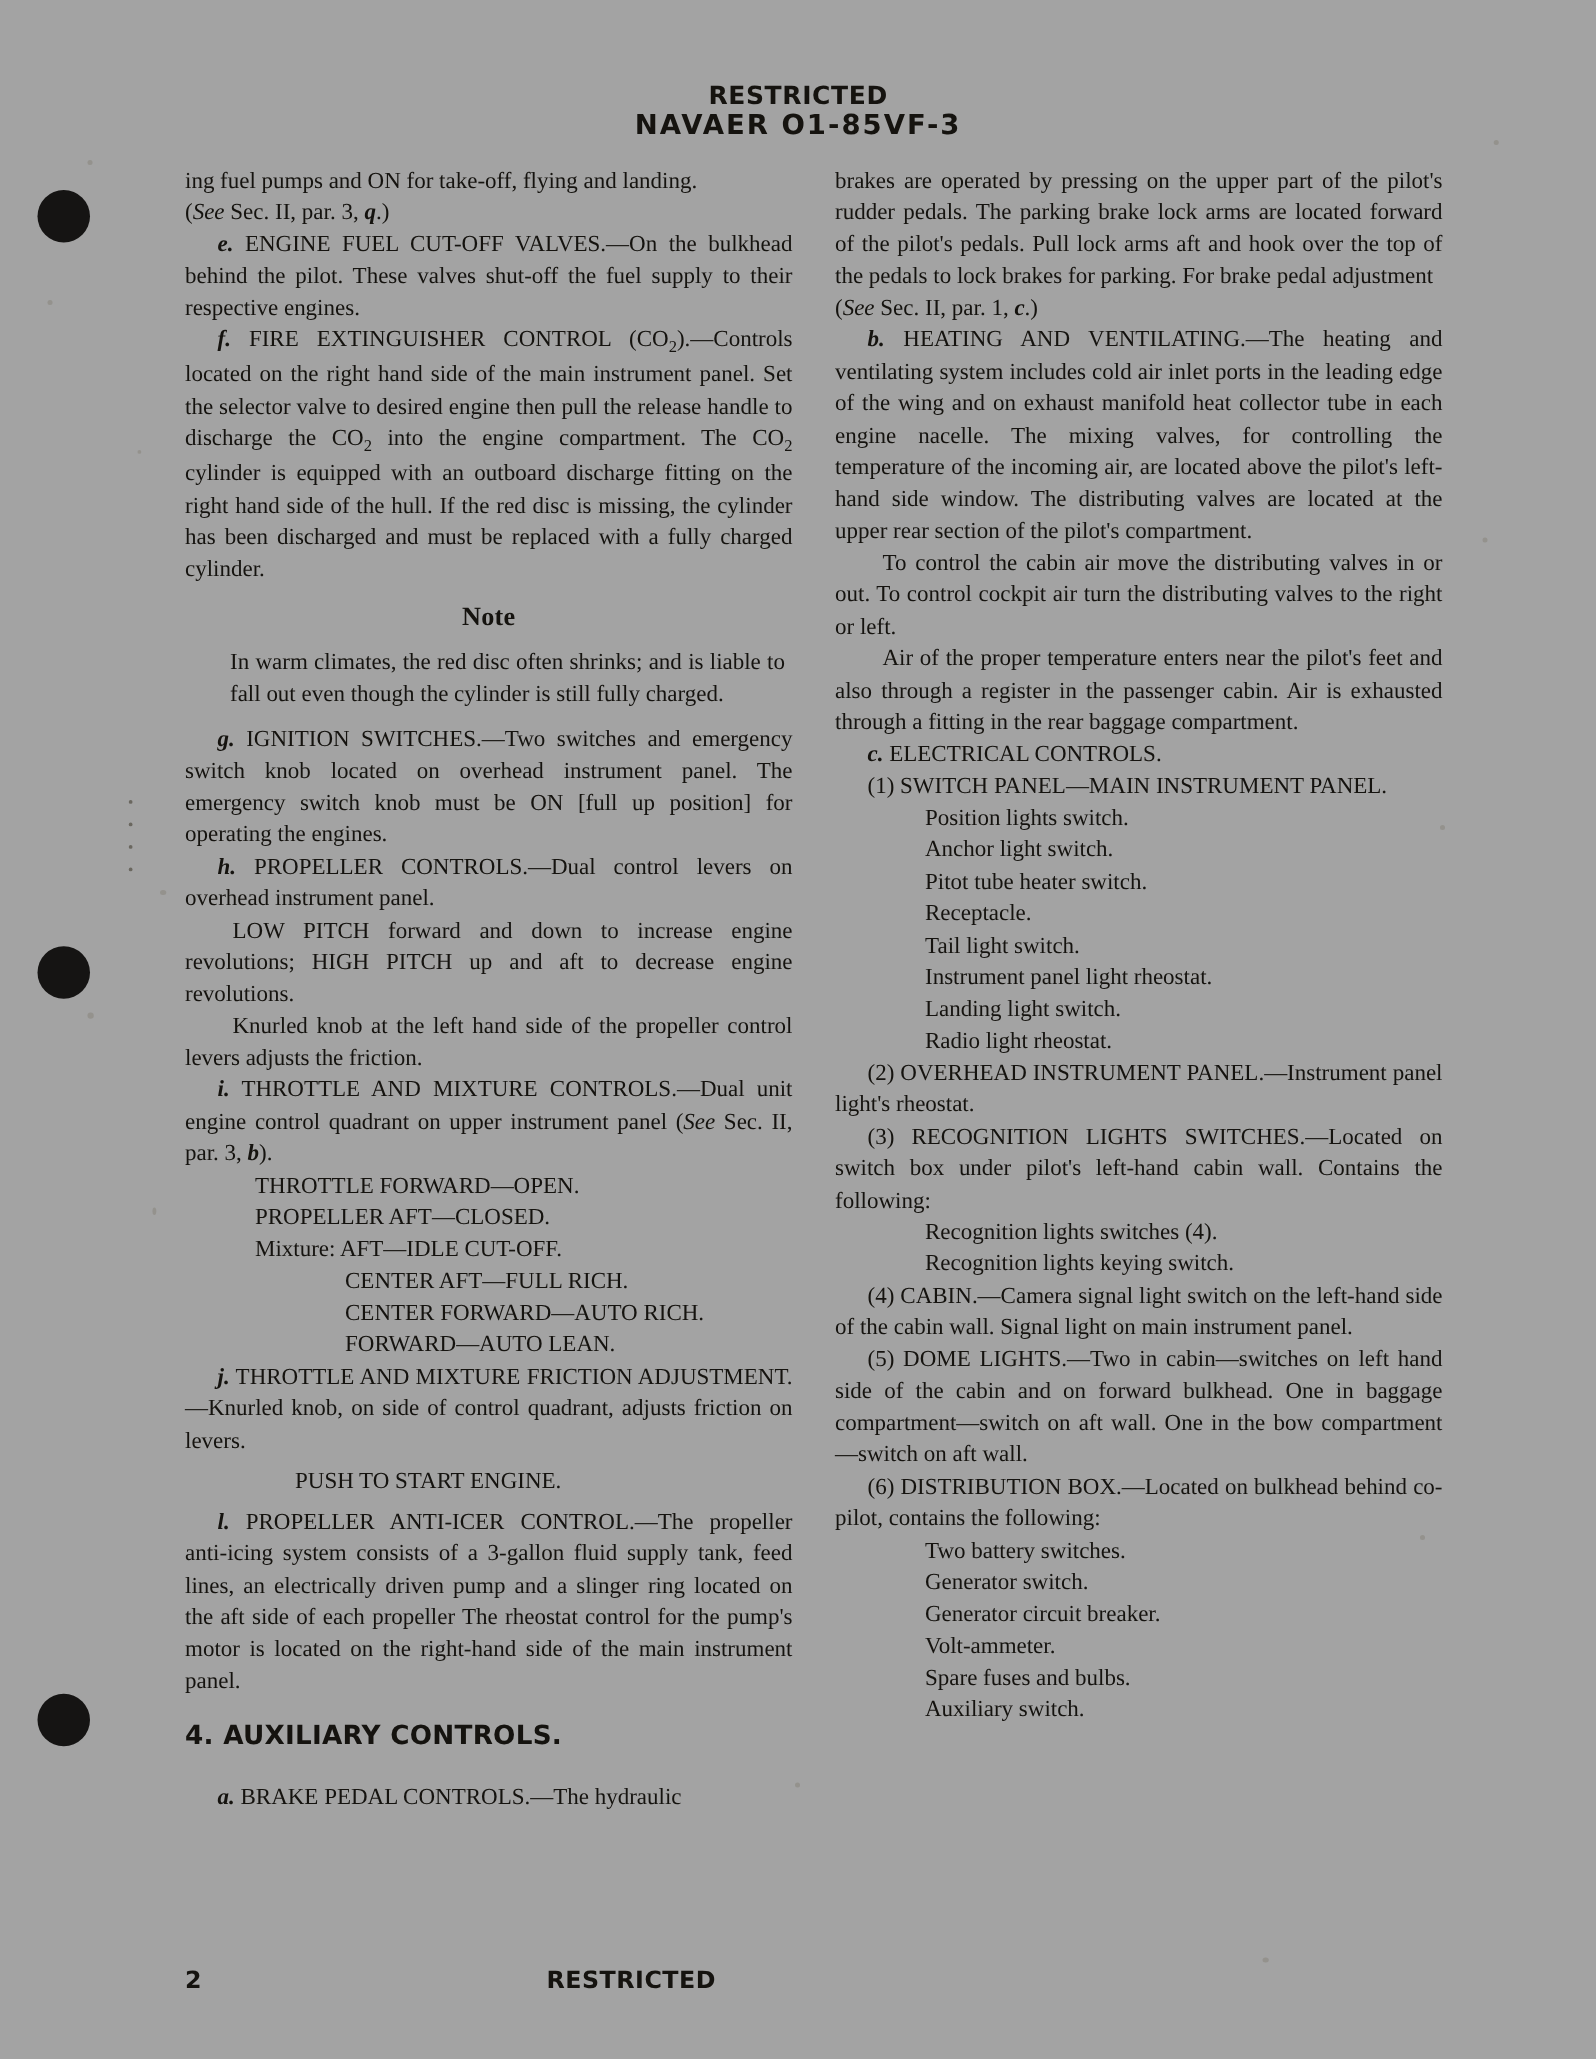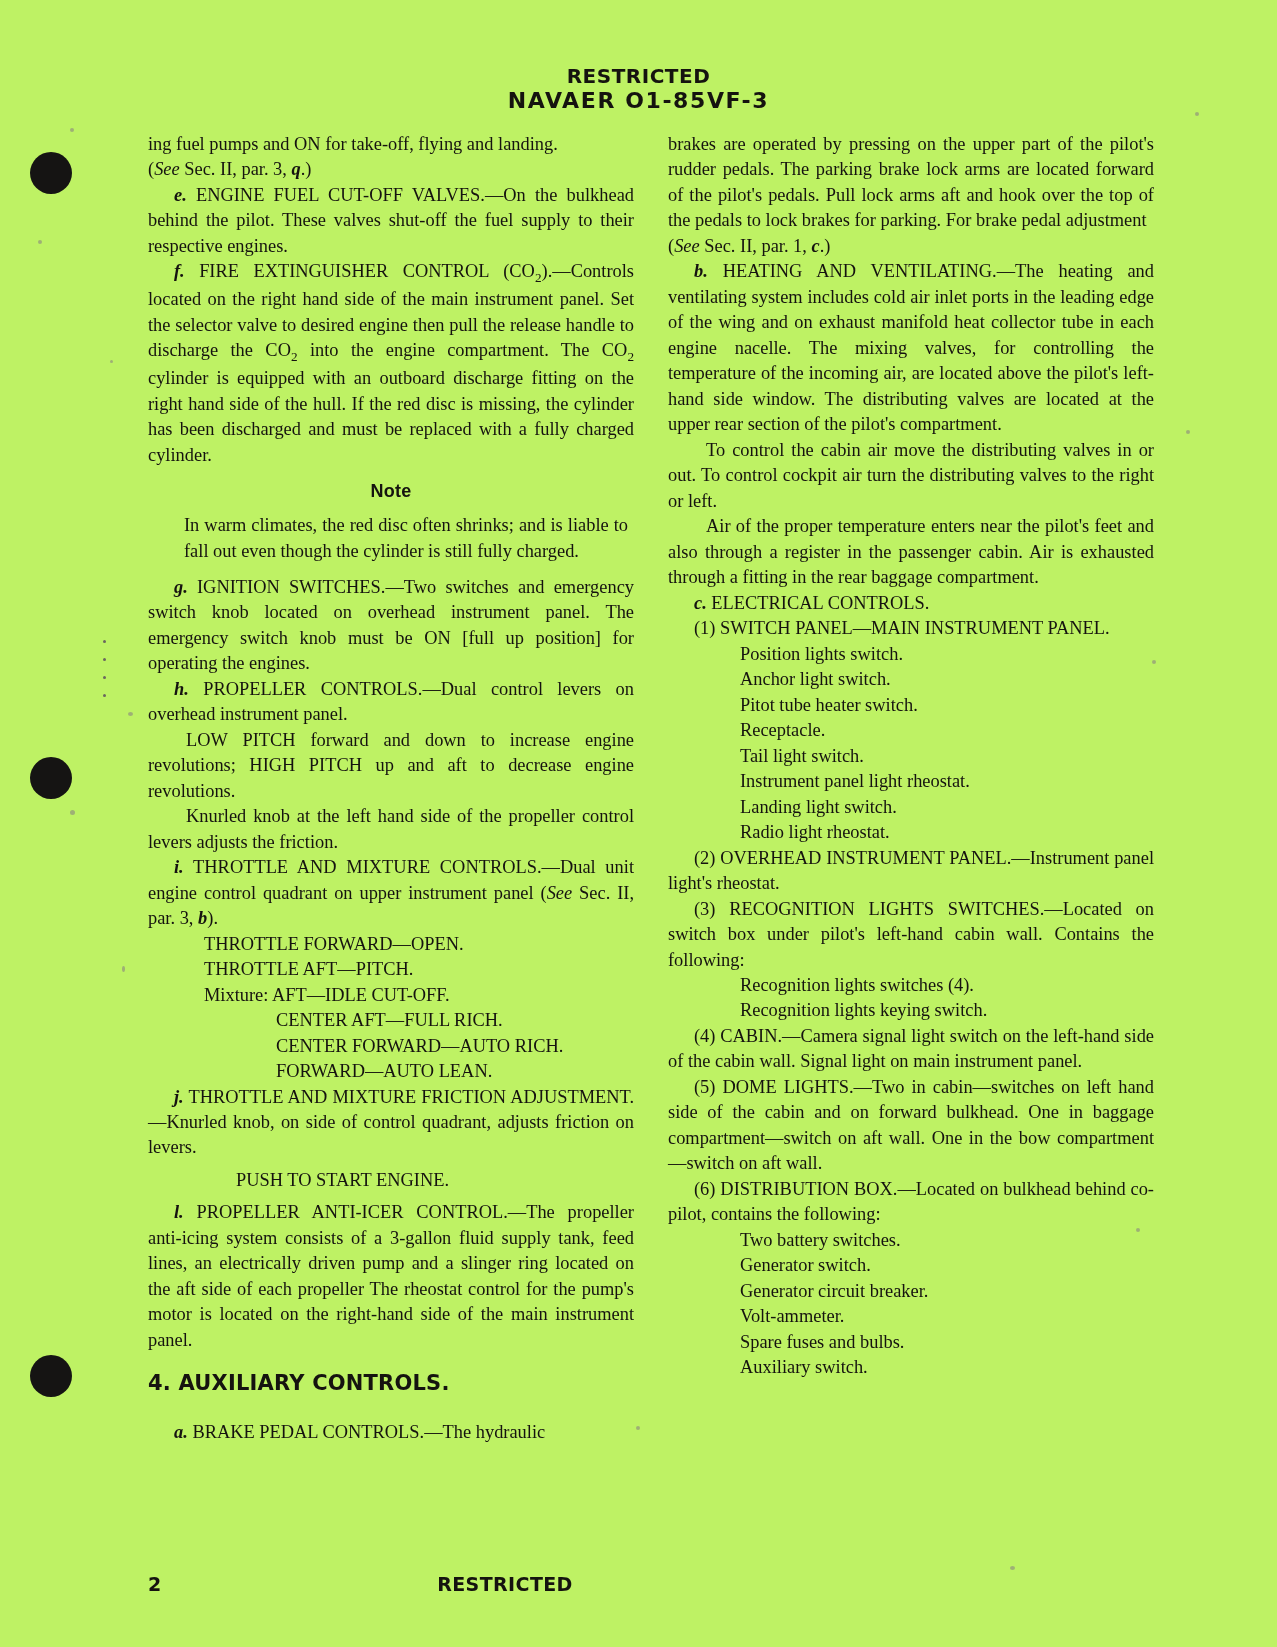--- a/index.html
+++ b/index.html
@@ -4,21 +4,21 @@
 <style>
   html, body {
     margin: 0;
     padding: 0;
     background: #ffffff;
   }
   #page {
     position: relative;
     width: 1277px;
     height: 1647px;
-    background: #bef264;
+    background: #a3a3a3;
     overflow: hidden;
     font-family: "Liberation Serif", "DejaVu Serif", serif;
     color: #15130f;
   }
 
   
   .punch {
     position: absolute;
     width: 42px;
     height: 42px;
@@ -93,23 +93,23 @@
   p.noind { text-indent: 0; }
   p.last { text-align: left; }
 
   .it { font-style: italic; }
   .it-b { font-style: italic; font-weight: bold; }
   sub { font-size: .72em; }
 
   
   .note-head {
     text-align: center;
-    font-family: Liberation Sans, sans-serif;
-    font-weight: bold;
-    font-size: 18px;
+    font-family: Liberation Serif, serif;
+    font-weight: bold;
+    font-size: 21px;
     margin: 11px 0 9px 0;
     letter-spacing: .2px;
   }
   .note-body {
     margin: 0 0 10px 36px;
     padding-right: 6px;
     text-align: justify;
     font-size: 18.4px;
     line-height: 1.4;
   }
@@ -233,21 +233,21 @@
       <p class="ind"><span class="it-b">h.</span><span> PROPELLER CONTROLS.—Dual control levers on overhead instrument panel.</span></p>
 
       <p class="ind-lg">LOW PITCH forward and down to increase engine revolutions; HIGH PITCH up and aft to decrease engine revolutions.</p>
 
       <p class="ind-lg">Knurled knob at the left hand side of the propeller control levers adjusts the friction.</p>
 
       <p class="ind"><span class="it-b">i.</span><span> THROTTLE AND MIXTURE CONTROLS.—Dual unit engine control quadrant on upper instrument panel (</span><span class="it">See</span><span> Sec. II, par. 3, </span><span class="it-b">b</span><span>).</span></p>
 
       <ul class="mix-list">
         <li>THROTTLE FORWARD—OPEN.</li>
-        <li>THROTTLE AFT—PITCH.</li>
+        <li>PROPELLER AFT—CLOSED.</li>
         <li>Mixture: AFT—IDLE CUT-OFF.</li>
         <li class="deeper">CENTER AFT—FULL RICH.</li>
         <li class="deeper">CENTER FORWARD—AUTO RICH.</li>
         <li class="deeper">FORWARD—AUTO LEAN.</li>
       </ul>
 
       <p class="ind"><span class="it-b">j.</span><span> THROTTLE AND MIXTURE FRICTION ADJUSTMENT.—Knurled knob, on side of control quadrant, adjusts friction on levers.</span></p>
 
 
       <div class="gap-s"></div>

